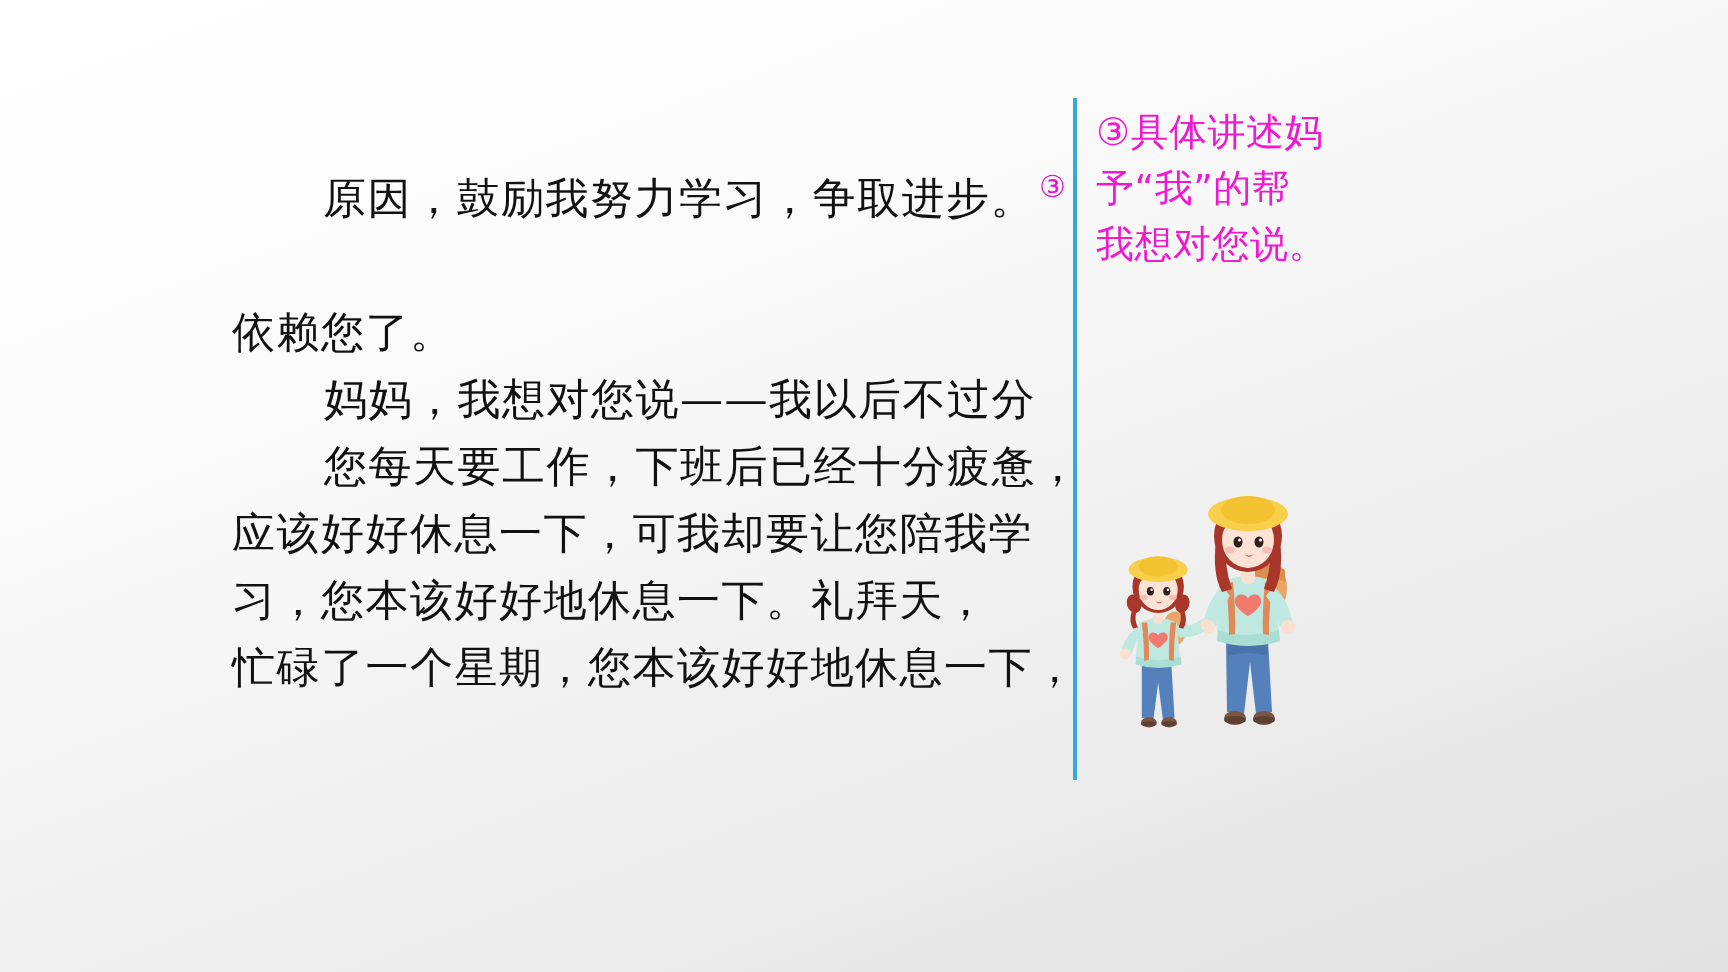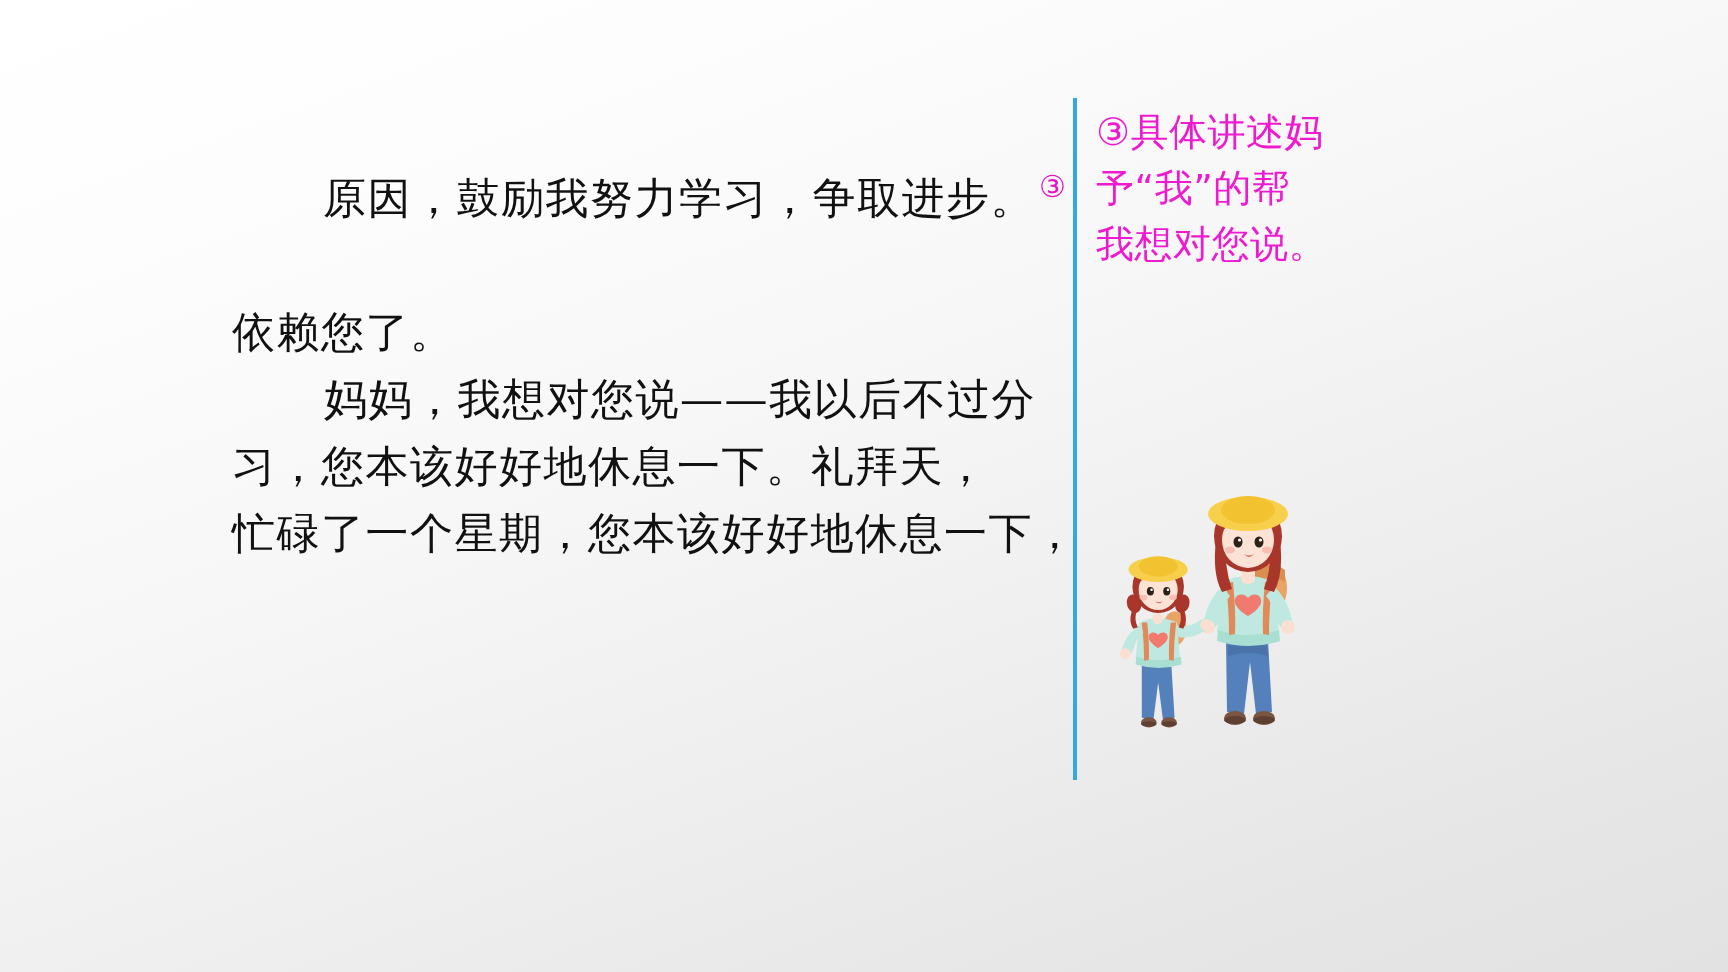--- a/index.html
+++ b/index.html
@@ -97,20 +97,22 @@
 <body>
 
 <div id="slide">
 
   <div id="body-text">
     <div class="body-line">
       <span>原因，鼓励我努力学习，争取进步。</span><span class="marker-inline">③</span>
     </div>
     <div class="body-line">依赖您了。</div>
     <div class="body-line indent">妈妈，我想对您说——我以后不过分</div>
+    <div class="body-line indent">您每天要工作，下班后已经十分疲惫，</div>
+    <div class="body-line">应该好好休息一下，可我却要让您陪我学</div>
     <div class="body-line">习，您本该好好地休息一下。礼拜天，</div>
     <div class="body-line">忙碌了一个星期，您本该好好地休息一下，</div>
   </div>
 
   <div id="divider"></div>
 
   <div id="annotation">
     <div class="anno-line">③具体讲述妈</div>
     <div class="anno-line">予“我”的帮</div>
     <div class="anno-line">我想对您说。</div>

